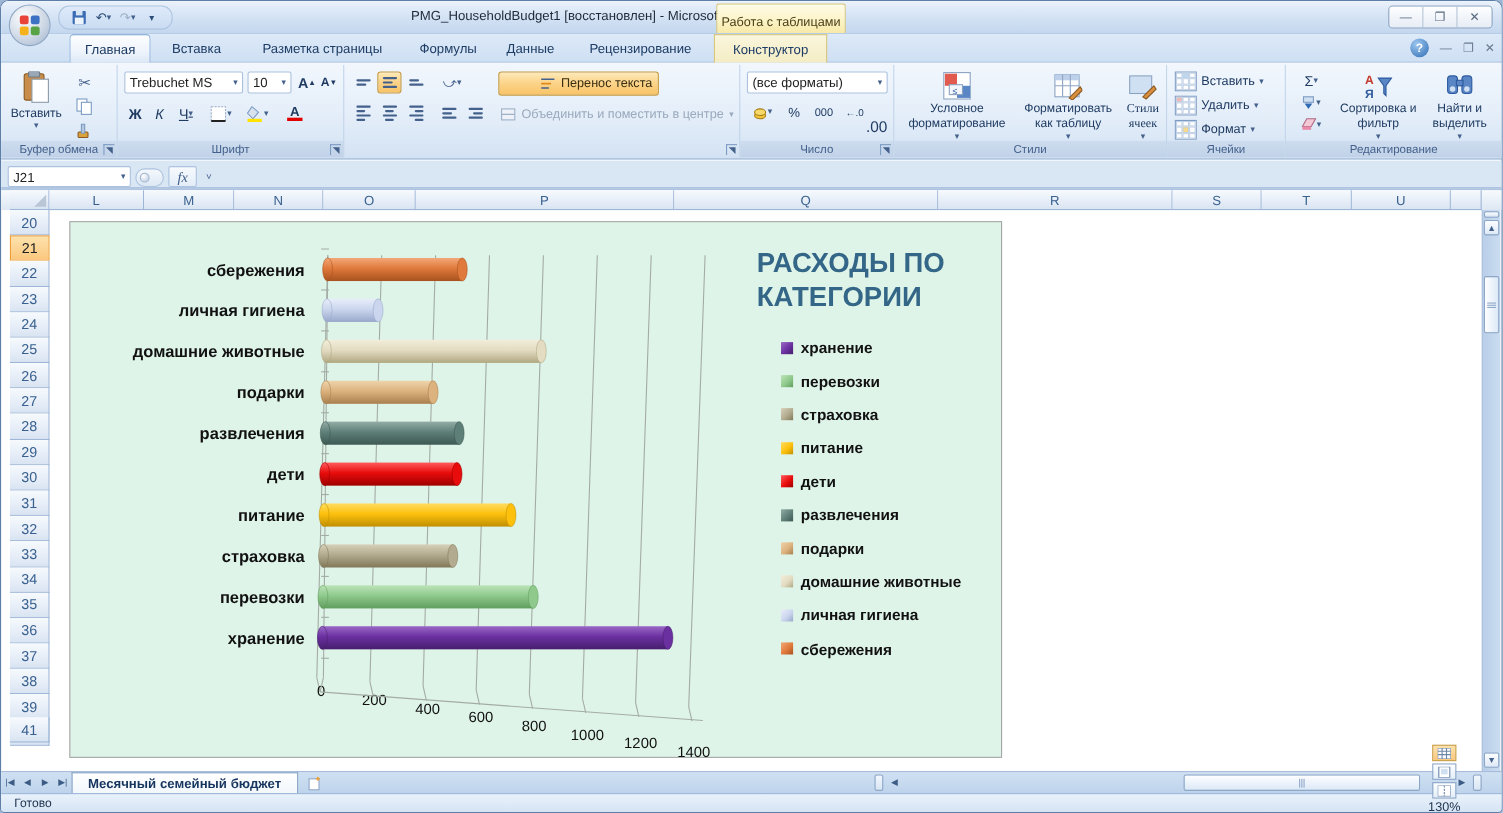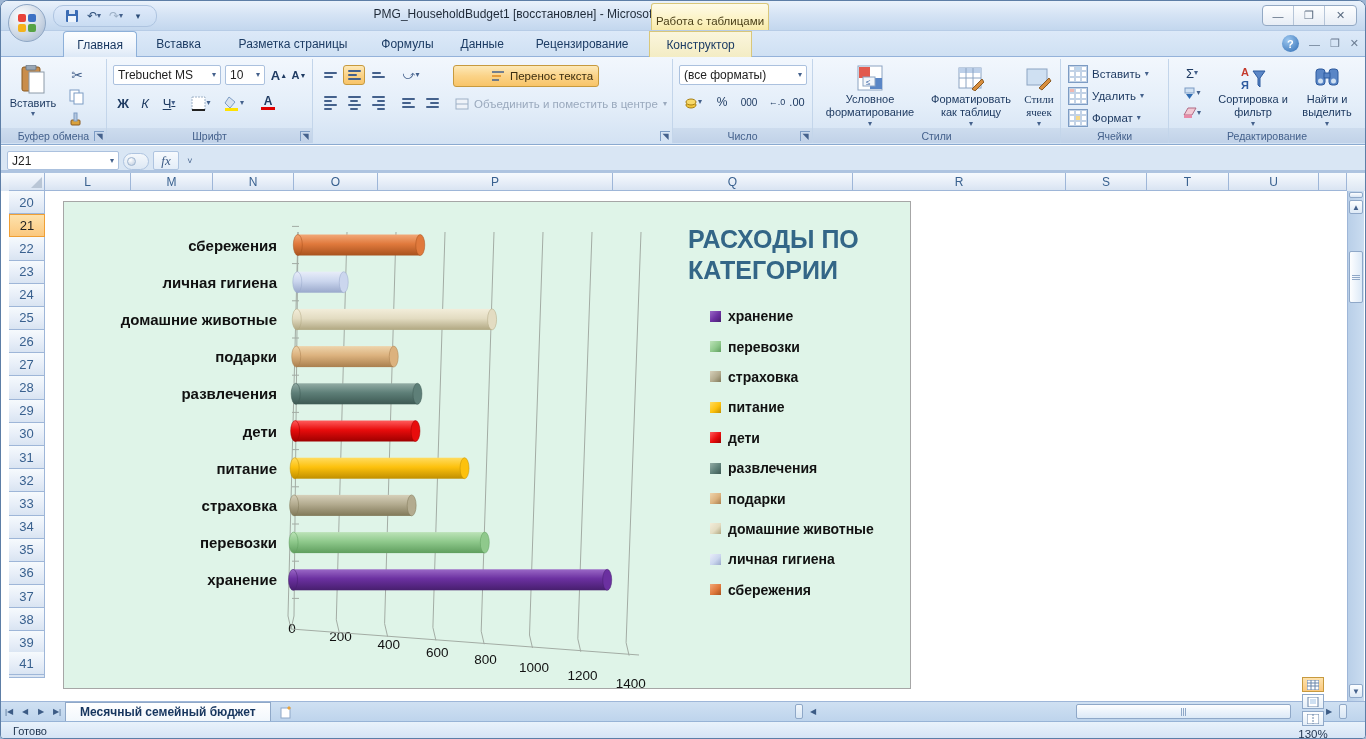--- a/index.html
+++ b/index.html
@@ -312,21 +312,21 @@
           </svg>
           <span class="dd">▾</span>
       </div>
       <div class="smbtn abs" style="left:38px;top:33px;width:22px;height:20px;font-size:12px;color:#1f3b62;">
           <span>%</span>
         </div>
       <div class="smbtn abs" style="left:62px;top:33px;width:28px;height:20px;font-size:10px;color:#1f3b62;">
           <span>000</span>
         </div>
       <div class="smbtn abs" style="left:94px;top:33px;width:20px;height:20px;font-size:9px;color:#1f3b62;">←.0</div>
-      <div class="smbtn abs" style="left:114px;top:33px;width:20px;height:20px;font-size:11px;color:#1f3b62;">.00</div>
+      <div class="smbtn abs" style="left:114px;top:46px;width:20px;height:20px;font-size:14px;color:#1f3b62;">.00</div>
       <div class="gcap">
           <span>Число</span>
         </div>
       <div class="glaunch">◥</div>
     </div>
 
     <div class="grp" style="left:812px;width:248px;">
       <div class="bigbtn abs" style="left:4px;top:2px;width:106px;line-height:13px;">
         <svg width="26" height="26" viewBox="0 0 26 26">
             <rect x="1" y="1" width="24" height="24" fill="#fff" stroke="#8ca4c2"></rect>

